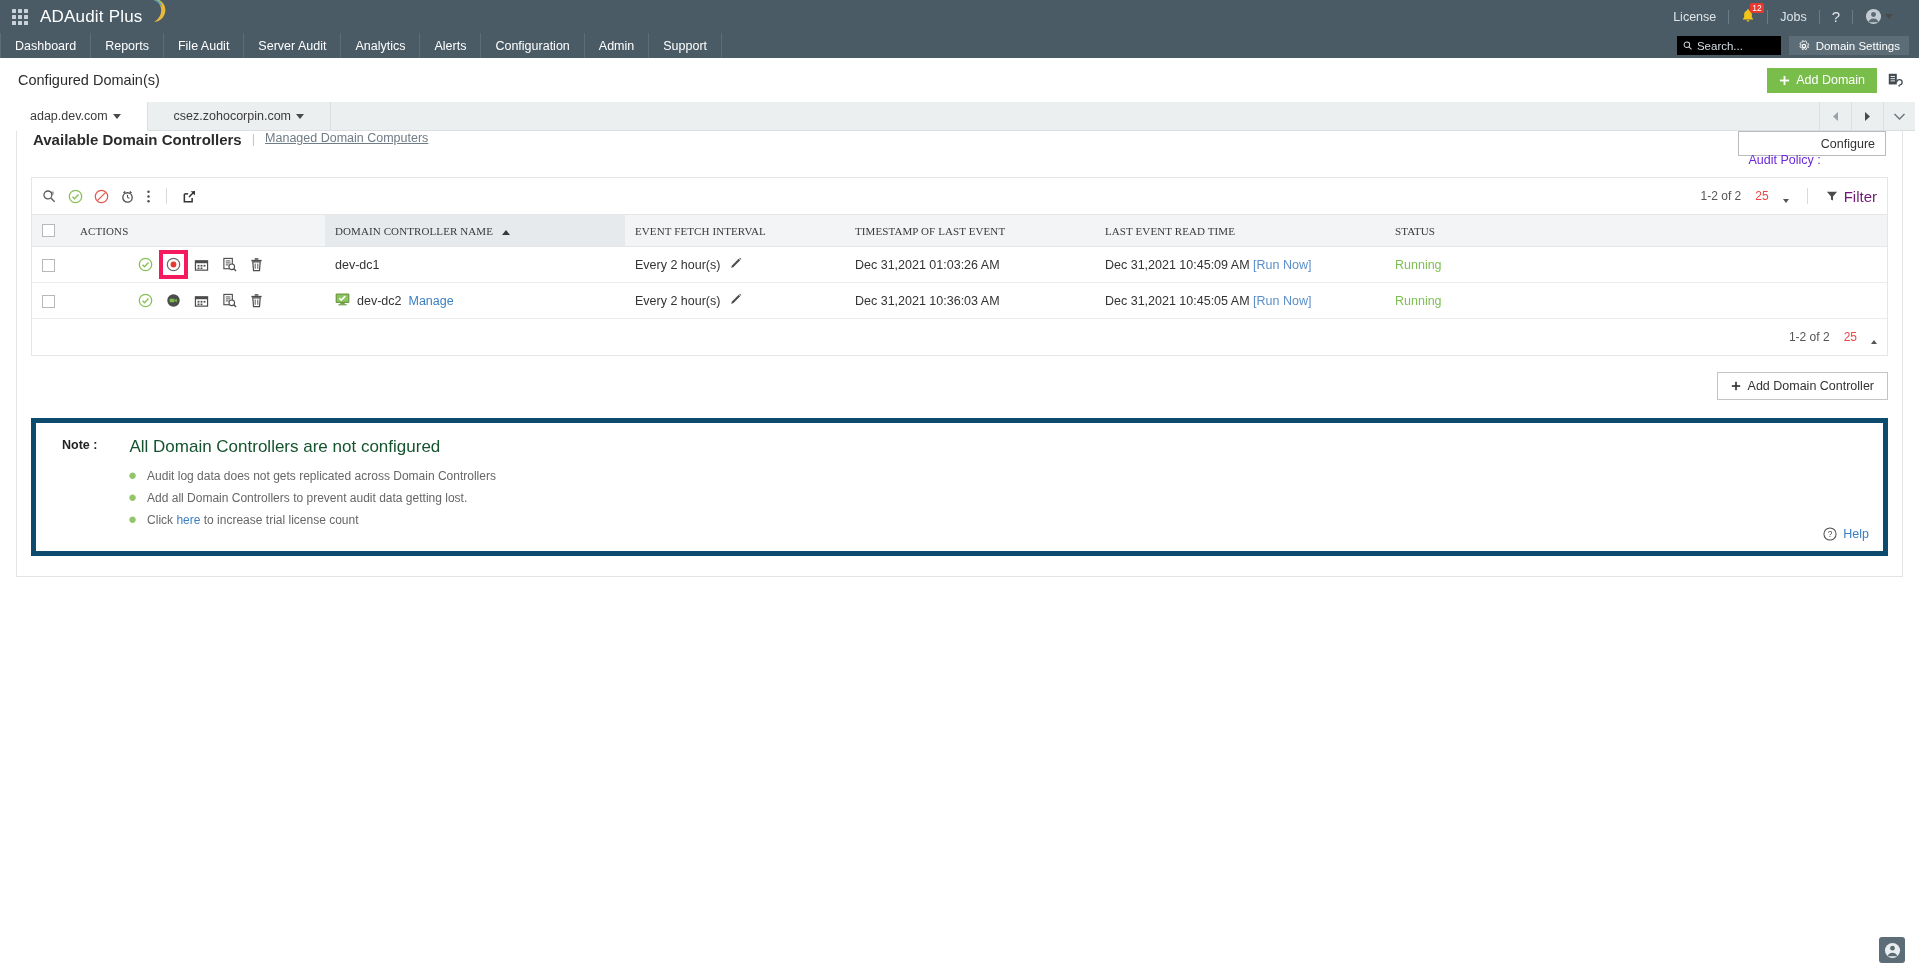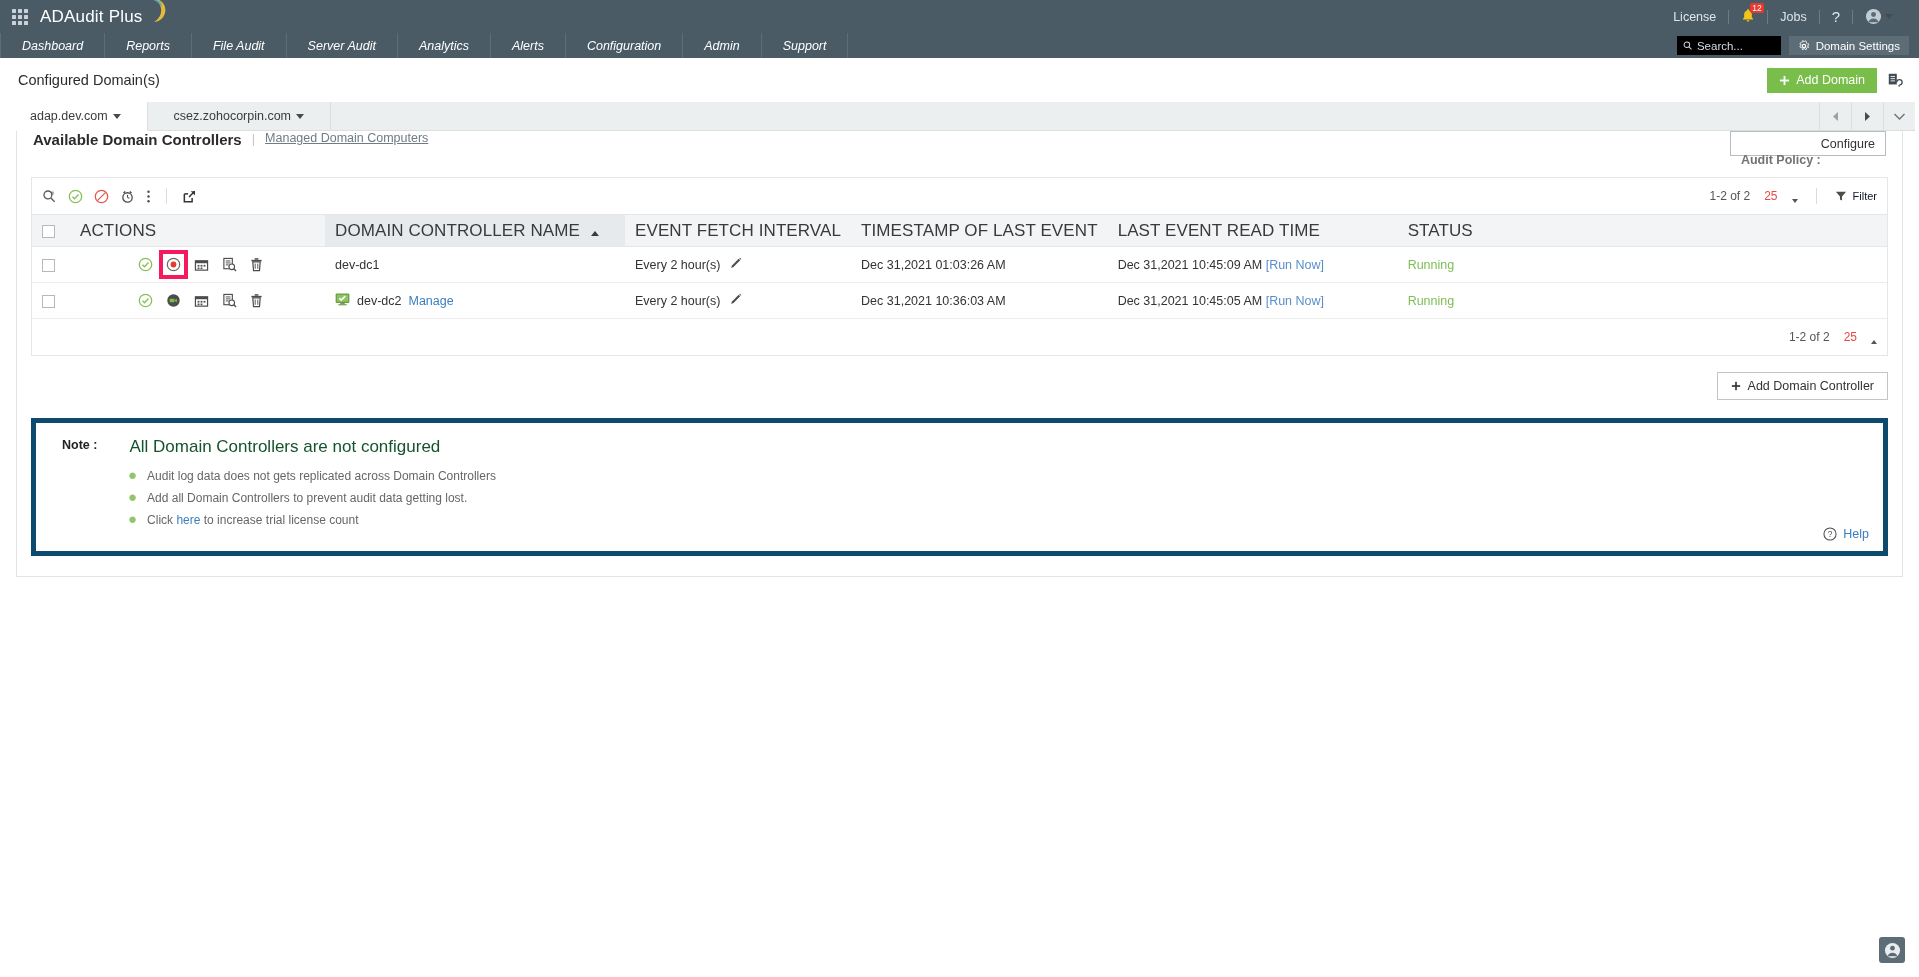--- a/index.html
+++ b/index.html
@@ -84,27 +84,26 @@
     height: 25px;
     background: #4a5b66;
     display: flex;
     align-items: stretch;
     position: relative;
   }
   .navbar .tabs { display: flex; align-items: stretch; }
   .navtab {
     color: #ffffff;
     font-size: 12.5px;
-    padding: 0 21px;
+    padding: 0 14px;
     display: flex;
     align-items: center;
     border-right: 1px solid #5d6d77;
     cursor: pointer;
     white-space: nowrap;
-    font-style: italic;
   }
   .navtab:first-child { border-left: 1px solid #5d6d77; }
 
   .nav-right {
     position: absolute;
     right: 10px; top: 0; bottom: 0;
     display: flex;
     align-items: center;
     gap: 8px;
   }
@@ -238,21 +237,21 @@
     position: absolute;
     right: 2px;
     border: 1px solid #b9bcbe;
     background: #fff;
     height: 25px;
     display: flex; align-items: center;
     padding: 0 10px;
     font-size: 12.5px;
     cursor: pointer;
   }
-  .audit-policy-btn b { font-weight: bold; color:#737373;margin-top:32px; }
+  .audit-policy-btn b { font-weight: normal; color:#6d28d9;margin-top:32px; }
   .audit-policy-btn span { color:#333; }
 
   
   .tbl-panel { border: 1px solid #e4e6e8; }
   .tbl-toolbar {
     height: 36px;
     display: flex;
     align-items: center;
     padding: 0 10px;
     position: relative;
@@ -262,35 +261,36 @@
   .tool-ic { cursor: pointer; display: flex; align-items: center; }
   .tb-sep { width:1px; height:16px; background:#d9dcde; margin: 0 4px;}
   .tbl-toolbar-right {
     position: absolute; right: 10px;
     display: flex; align-items: center; gap: 14px;
     font-size: 12px; color: #555;
   }
   .pgsize { display:flex; align-items:flex-end; gap:14px; cursor:pointer; color:#ef4444;}
   .caret-sm-d { width:0;height:0;border-left:3.5px solid transparent;border-right:3.5px solid transparent;border-top:4.5px solid #555;}
   .caret-sm-u { width:0;height:0;border-left:3.5px solid transparent;border-right:3.5px solid transparent;border-bottom:4.5px solid #555;}
-  .filter-btn { display:flex; align-items:center; gap:6px; cursor:pointer; color:#0f172a; font-size:11px;}
+  .filter-btn { display:flex; align-items:center; gap:6px; cursor:pointer; color:#701a75; font-size:15px;}
 
   table.dc { width: 100%; border-collapse: collapse; }
   table.dc thead th {
     background: #f2f4f5;
-    font-size: 17px;
+    font-size: 11px;
     color: #3a3a3a;
     font-weight: normal;
     text-align: left;
     height: 32px;
     padding: 0 10px;
     border-top: 1px solid #e4e6e8;
     border-bottom: 1px solid #e4e6e8;
     white-space: nowrap;
     letter-spacing: 0.1px;
+    font-family: Liberation Serif, serif;
   }
   table.dc thead th.sorted { background: #e7eaec; }
   table.dc tbody td {
     height: 36px;
     padding: 0 10px;
     font-size: 12.5px;
     color: #333;
     border-bottom: 1px solid #ececec;
     vertical-align: middle;
   }

